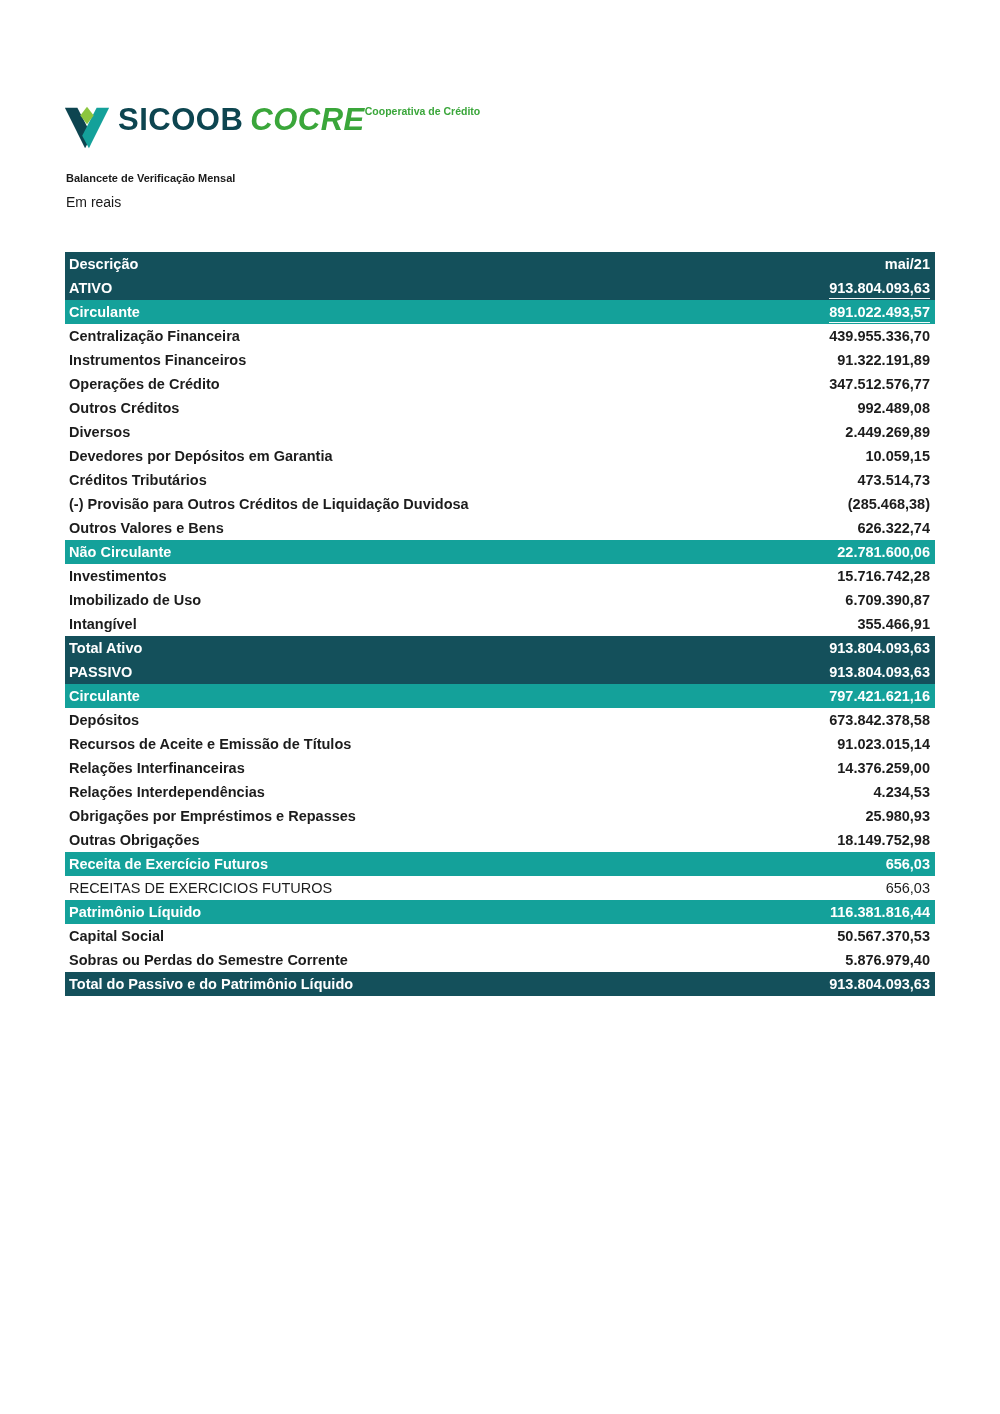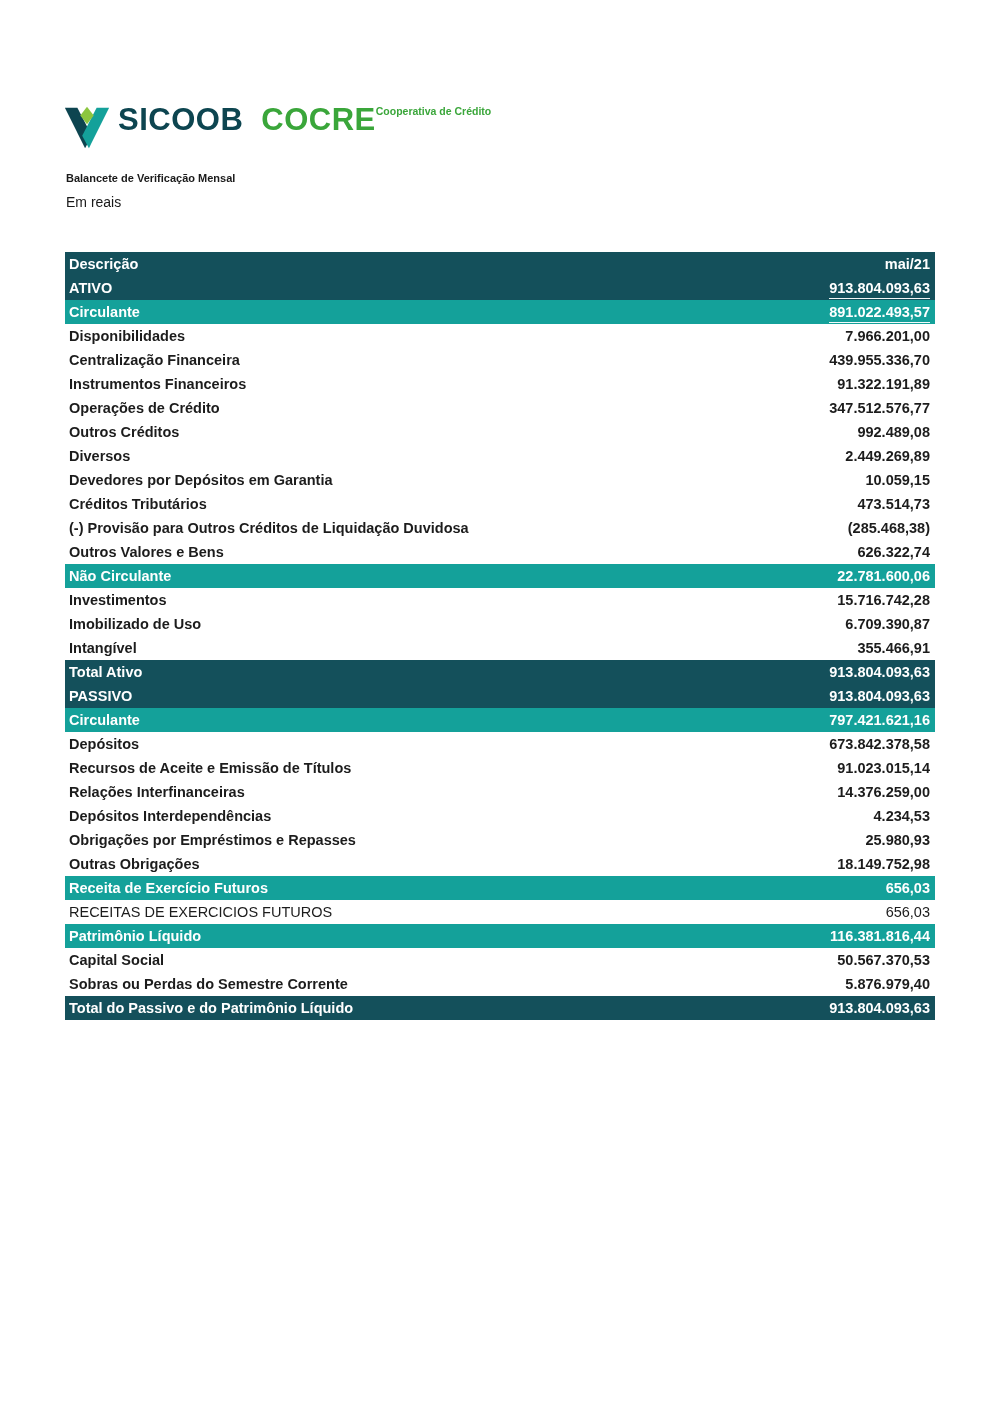--- a/index.html
+++ b/index.html
@@ -27,21 +27,21 @@
   .logo-mark { margin-top: 2px; }
   .logo-text { margin-left: 6px; display: flex; flex-direction: row; }
   .logo-words { display: flex; align-items: baseline; }
   .logo-word {
     font-size: 31px;
     font-weight: bold;
     letter-spacing: 0.5px;
     line-height: 1.05;
   }
   .word-sicoob { color: #0d4550; }
-  .word-cocre  { color: #3aa63a; margin-left: 18px; }
+  .word-cocre  { color: #3aa63a; margin-left: 7px; font-style: italic; }
   .logo-tagline {
     color: #3aa63a;
     font-size: 10.5px;
     font-weight: bold;
     text-align: right;
     margin-top: 1px;
     padding-right: 2px;
   }
 
   
@@ -134,24 +134,20 @@
     <div>
         <div class="row style-dark underline">
           <span class="cell label">ATIVO</span>
           <span class="cell value">913.804.093,63</span>
         </div>
         <div class="row style-teal underline">
           <span class="cell label">Circulante</span>
           <span class="cell value">891.022.493,57</span>
         </div>
         <div class="row style-normal">
-          <span class="cell label">Disponibilidades</span>
-          <span class="cell value">7.966.201,00</span>
-        </div>
-        <div class="row style-normal">
           <span class="cell label">Centralização Financeira</span>
           <span class="cell value">439.955.336,70</span>
         </div>
         <div class="row style-normal">
           <span class="cell label">Instrumentos Financeiros</span>
           <span class="cell value">91.322.191,89</span>
         </div>
         <div class="row style-normal">
           <span class="cell label">Operações de Crédito</span>
           <span class="cell value">347.512.576,77</span>
@@ -214,21 +210,21 @@
         </div>
         <div class="row style-normal">
           <span class="cell label">Recursos de Aceite e Emissão de Títulos</span>
           <span class="cell value">91.023.015,14</span>
         </div>
         <div class="row style-normal">
           <span class="cell label">Relações Interfinanceiras</span>
           <span class="cell value">14.376.259,00</span>
         </div>
         <div class="row style-normal">
-          <span class="cell label">Depósitos Interdependências</span>
+          <span class="cell label">Relações Interdependências</span>
           <span class="cell value">4.234,53</span>
         </div>
         <div class="row style-normal">
           <span class="cell label">Obrigações por Empréstimos e Repasses</span>
           <span class="cell value">25.980,93</span>
         </div>
         <div class="row style-normal">
           <span class="cell label">Outras Obrigações</span>
           <span class="cell value">18.149.752,98</span>
         </div>

